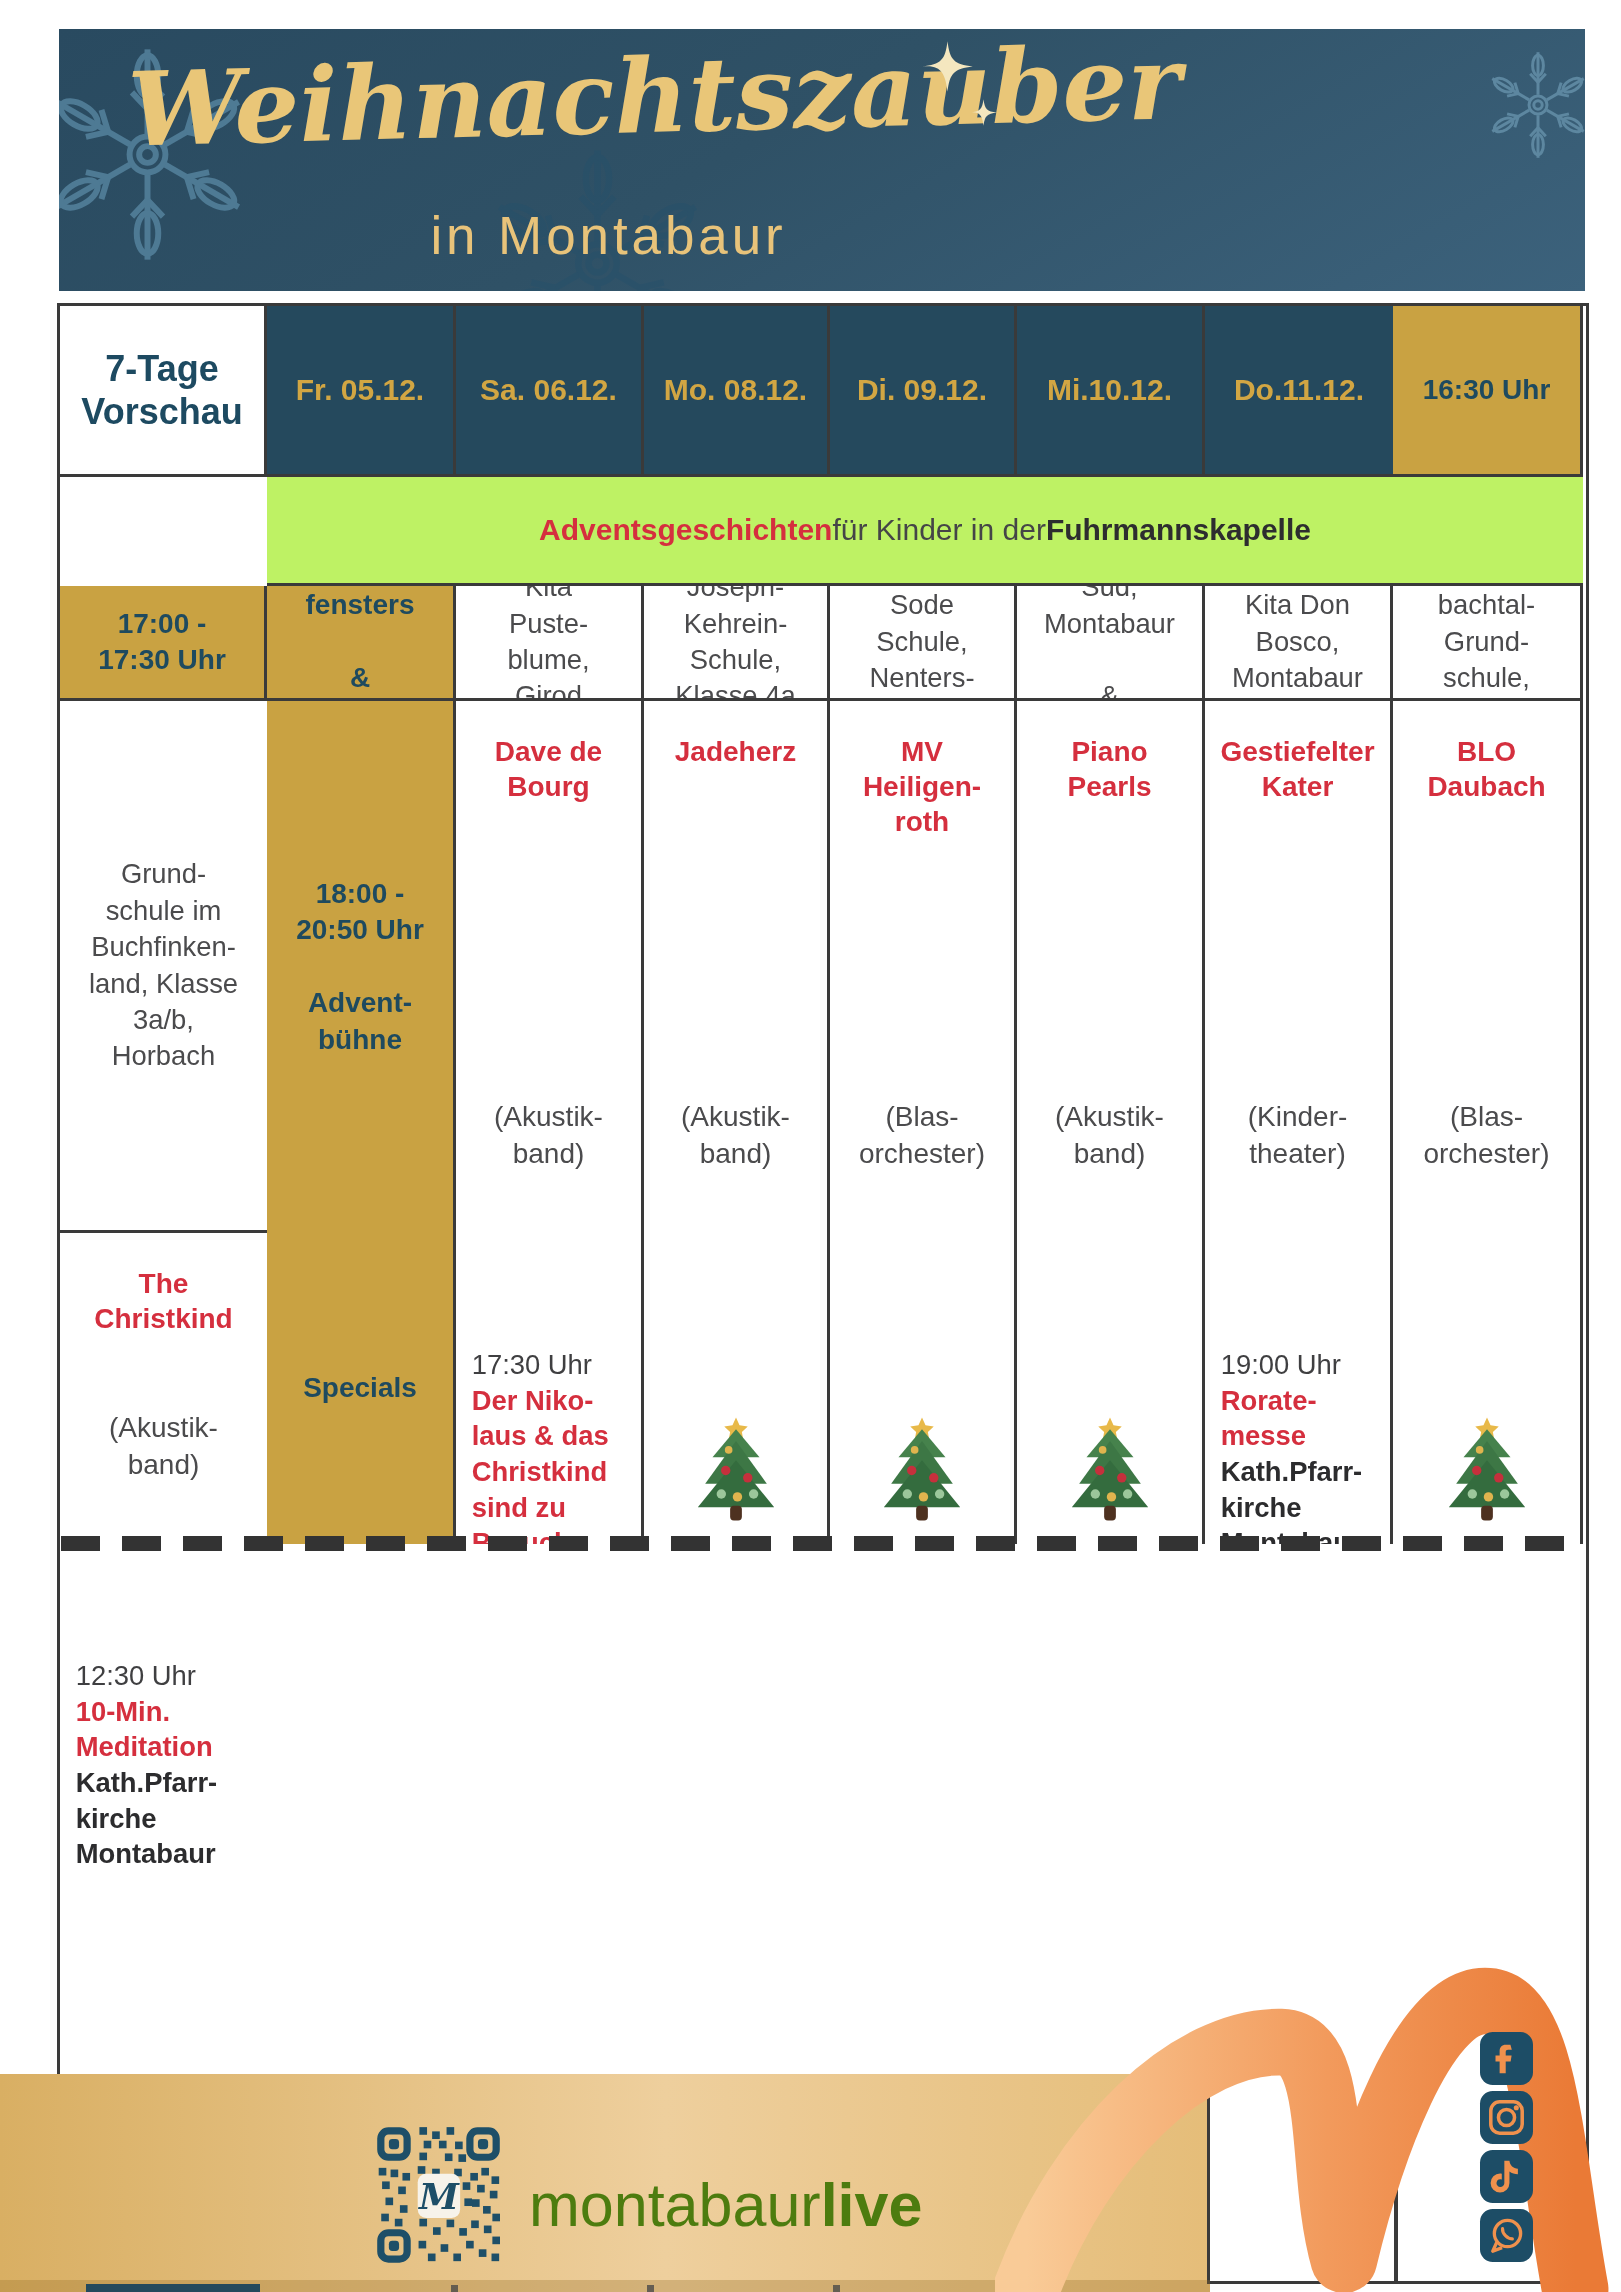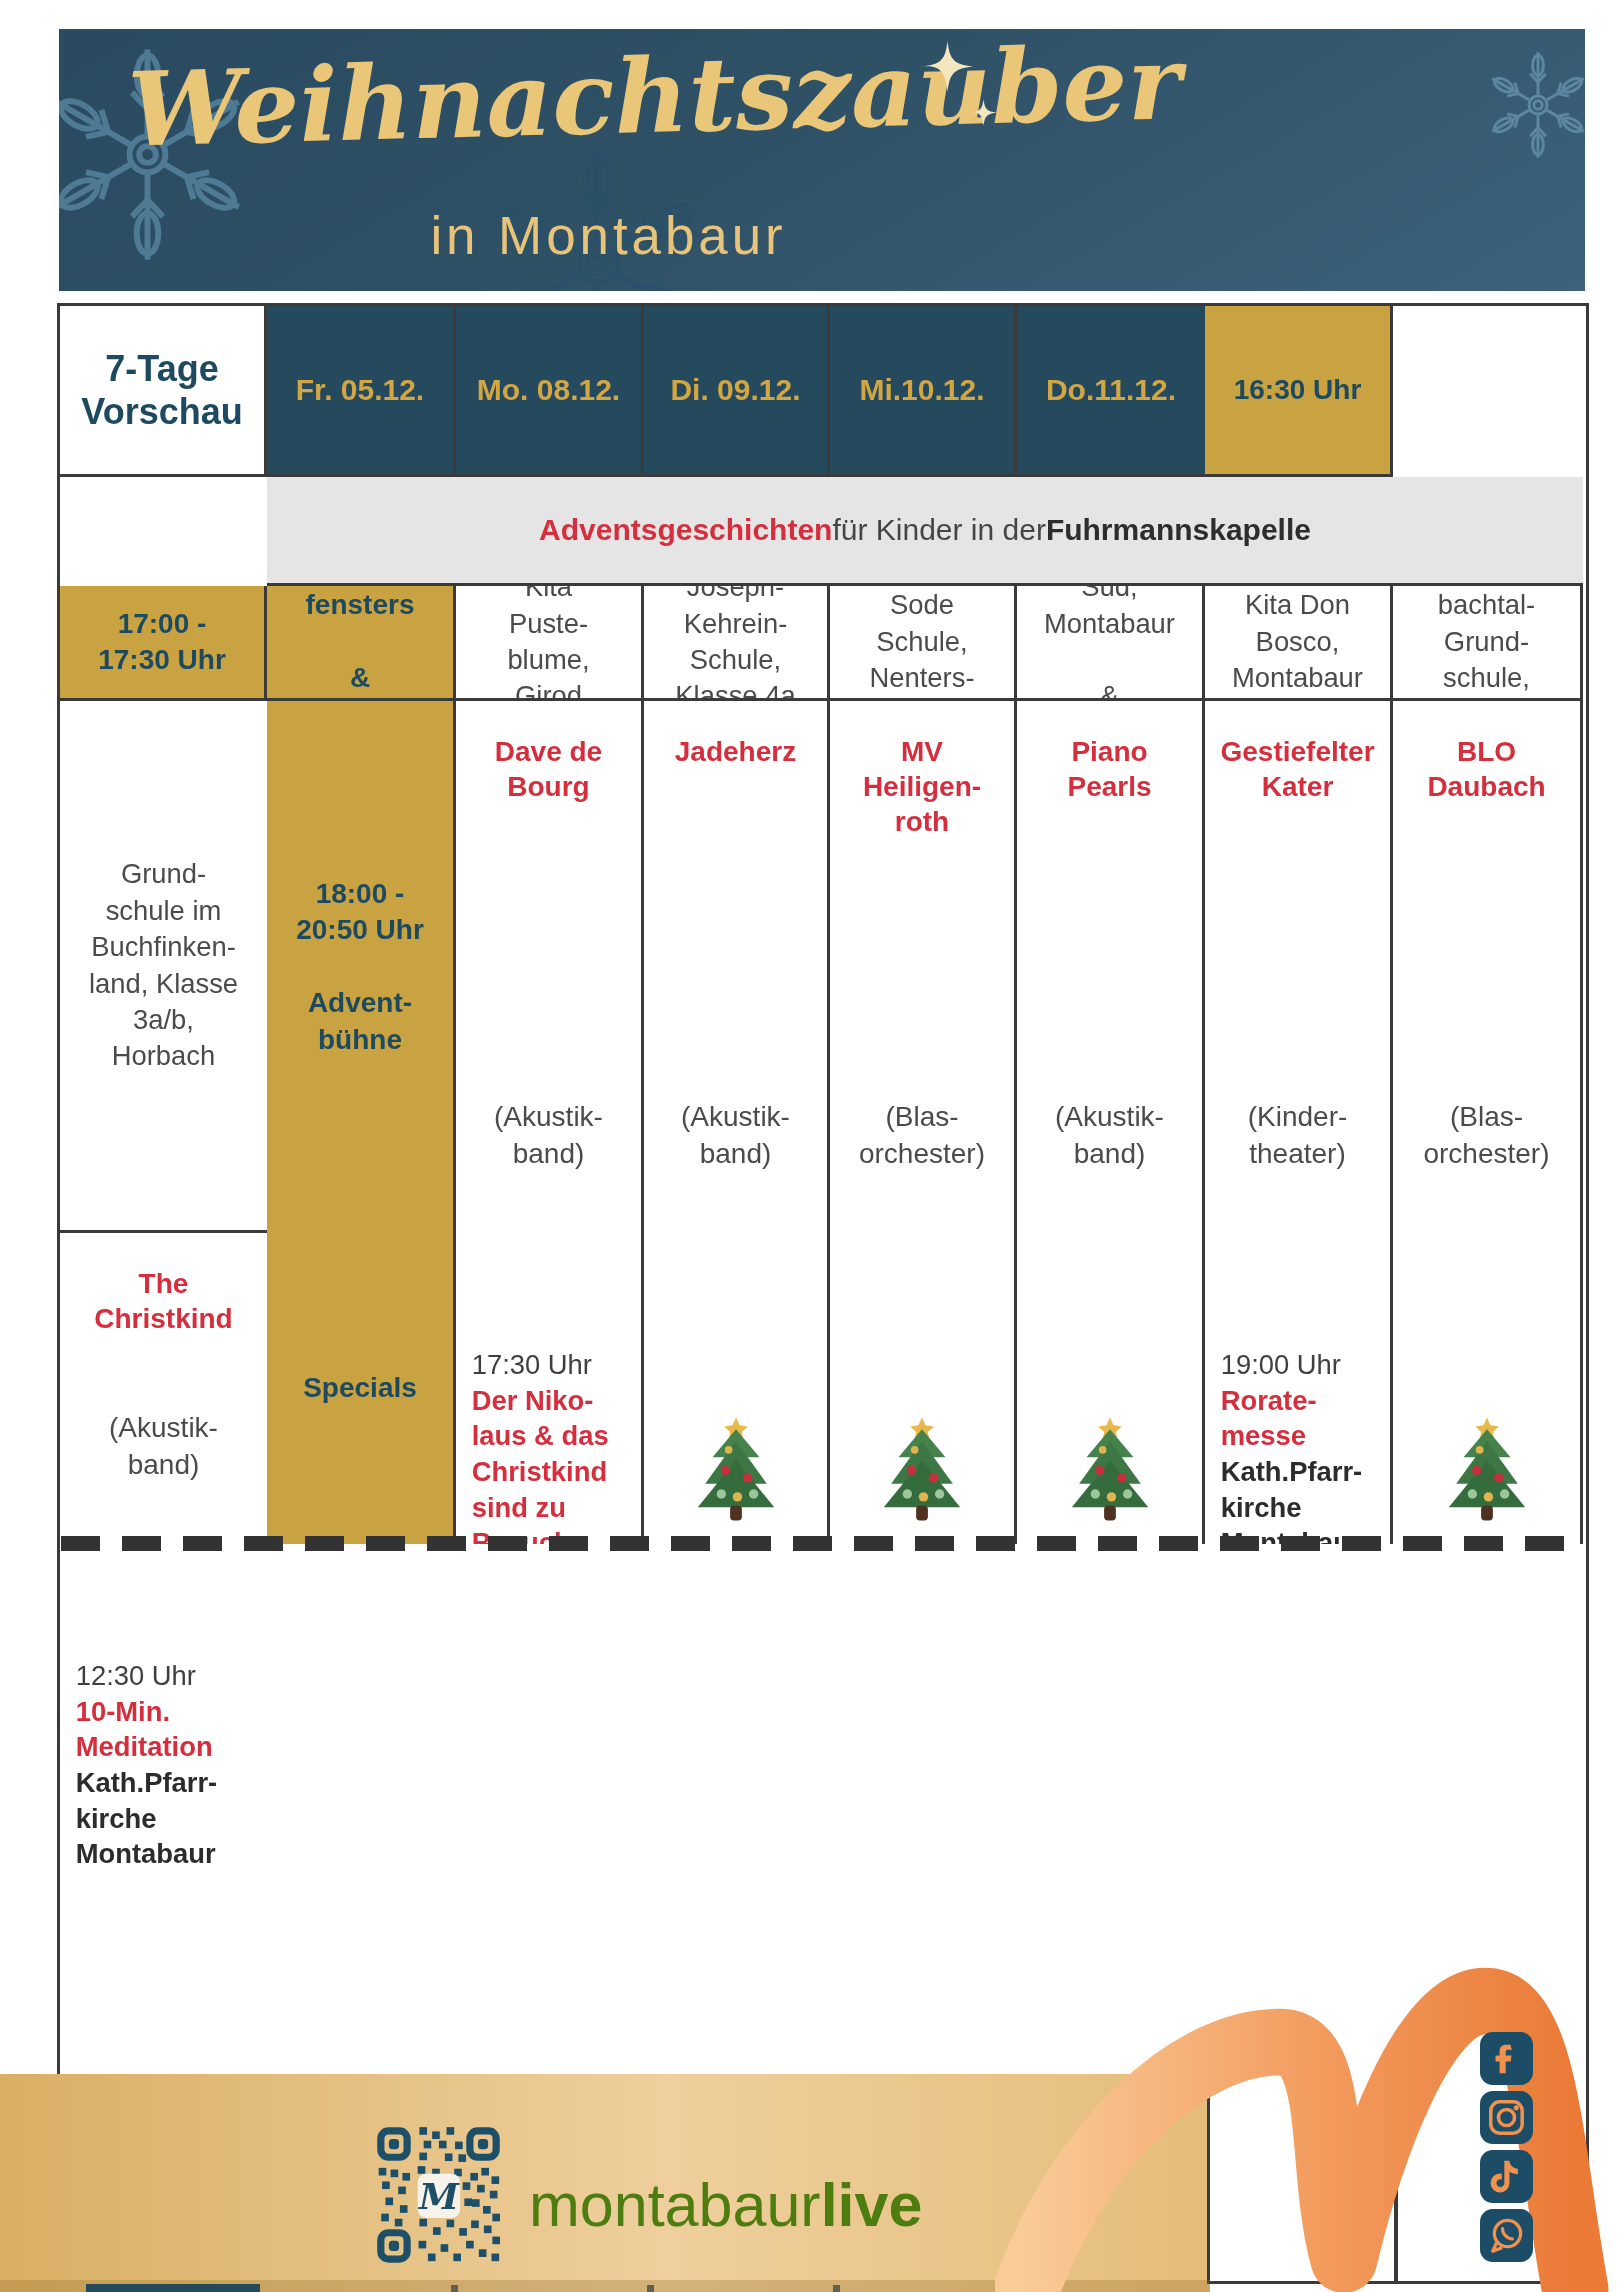--- a/index.html
+++ b/index.html
@@ -26,21 +26,21 @@
          grid-template-columns:207px 189px 188px 186px 187px 188px 188px 190px;
          grid-template-rows:171px 109px 115px 532px 311px 526px;}
   .cell{box-sizing:border-box;border-right:3.9px solid #3a3a3a;border-bottom:3.9px solid #3a3a3a;
         display:flex;align-items:center;justify-content:center;text-align:center;
         white-space:pre-line;overflow:hidden;}
   .cell.lastcol{border-right:none;}
   .cell.nobot{border-bottom:none;}
   .cell.corner{background:#fff;color:#1d4a61;font-weight:bold;font-size:36px;line-height:1.2;}
   .cell.day{background:#25495d;color:#d2a643;font-weight:bold;font-size:30px;}
   .cell.rowlabel{background:#c9a242;color:#1e4a5f;font-weight:bold;font-size:28px;line-height:1.3;}
-  .cell.merged{background:#e5e5e5;font-size:30px;color:#454547;display:flex;}
+  .cell.merged{background:#bef264;font-size:30px;color:#454547;display:flex;}
   .seg-plain{color:#454547;}
   .seg-red{color:#d52f3e;font-weight:bold;}
   .seg-bold{color:#2d2d2f;font-weight:bold;}
   .cell.gest{font-size:27.4px;color:#4b4b4d;line-height:1.33;}
   .cell.stage{flex-direction:column;justify-content:flex-start;padding:33px 5.9px 61px 5.9px;}
   .stage-name{color:#d52f3e;font-weight:bold;font-size:28px;line-height:1.25;white-space:pre-line;text-align:center;}
   .stage-type{margin-top:auto;color:#4b4b4d;font-size:28px;line-height:1.3;white-space:pre-line;}
   .cell.special{flex-direction:column;align-items:flex-start;justify-content:flex-start;
         text-align:left;padding:114px 7.8px 0 15.7px;font-size:27.4px;line-height:1.3;}
   .sp-time{color:#3f3f41;}
@@ -139,20 +139,21 @@
     </svg>
   <svg class="sparkle" style="left:910px;top:69px" width="29" height="29" viewBox="0 0 30 30">
       <use href="#sparkle"></use>
     </svg>
 </div>
 
 <div class="sched">
     <div class="cell corner">7-Tage
 Vorschau</div>
     <div class="cell day">Fr. 05.12.</div>
+    <div class="cell day">Sa. 06.12.</div>
     <div class="cell day">Mo. 08.12.</div>
     <div class="cell day">Di. 09.12.</div>
     <div class="cell day">Mi.10.12.</div>
     <div class="cell day lastcol">Do.11.12.</div>
     <div class="cell rowlabel">16:30 Uhr</div>
     <div class="cell merged lastcol" style="grid-column: 2 / 9;"><span class="seg-red">Adventsgeschichten</span><span class="seg-plain"> für Kinder in der </span><span class="seg-bold">Fuhrmannskapelle</span></div>
     <div class="cell rowlabel">17:00 -
 17:30 Uhr</div>
     <div class="cell rowlabel">Gestaltung
 des

